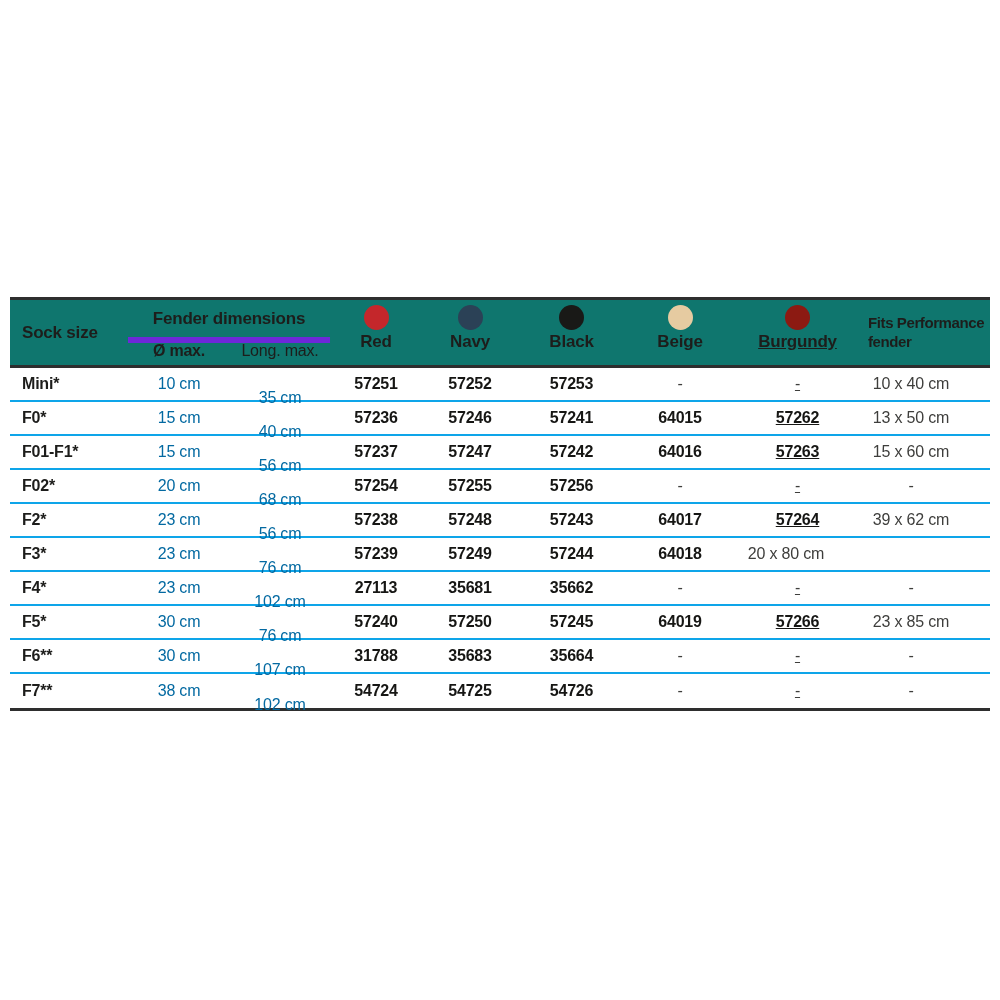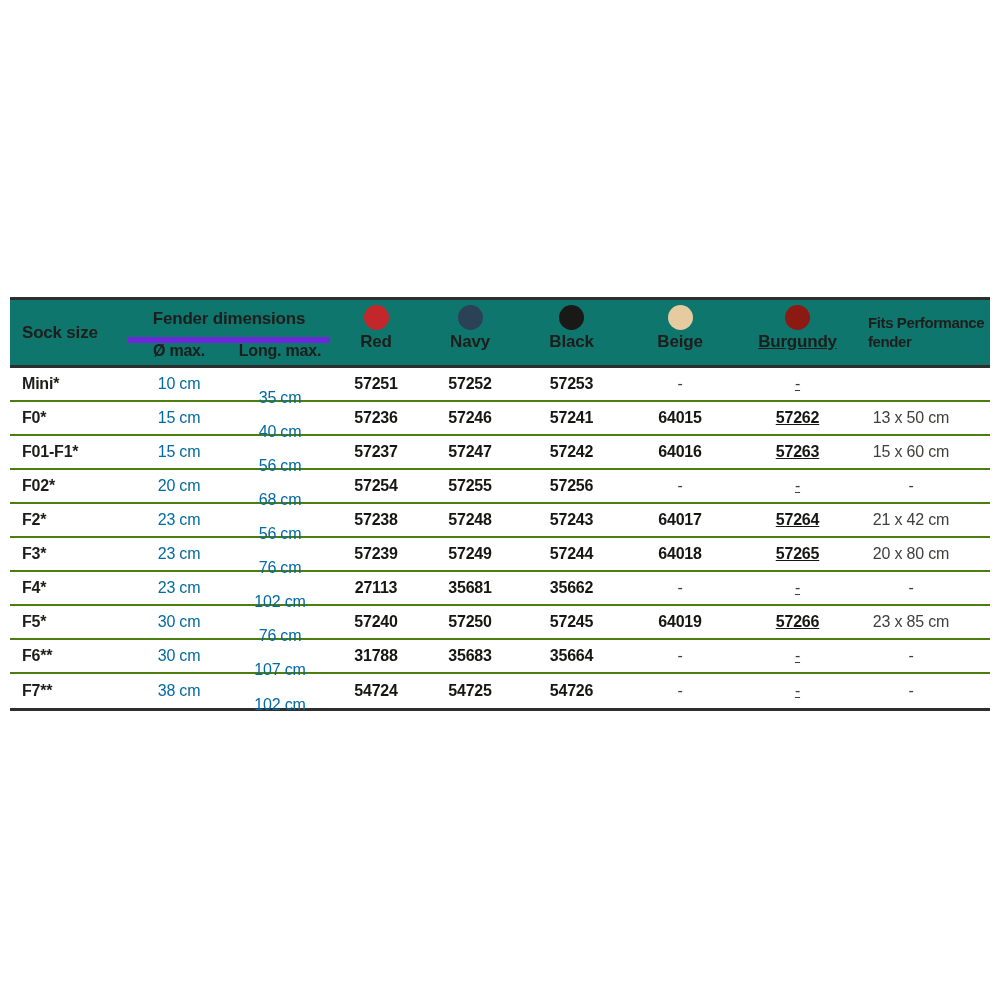--- a/index.html
+++ b/index.html
@@ -37,39 +37,39 @@
 
   .dimsgroup { width: 202px; display: flex; flex-direction: column; }
   .dims-top {
     height: 43px;
     display: flex; align-items: center; justify-content: center;
     font-weight: bold; font-size: 17px;
     border-bottom: 6px solid #6d28d9;
   }
   .dims-sub { display: flex; height: 15px; }
   .c2sub { width: 102px; display: flex; align-items: center; justify-content: center; font-weight: bold; font-size: 16px; }
-  .c3sub { width: 100px; display: flex; align-items: center; justify-content: center; font-weight: bold; font-size: 16px; }
+  .c3sub { width: 100px; display: flex; align-items: center; justify-content: center; font-weight: normal; font-size: 16px; }
 
   .colorcol {
     display: flex; flex-direction: column;
     align-items: center; justify-content: flex-start;
     padding-top: 5px; gap: 3px;
   }
   .dot { width: 25px; height: 25px; border-radius: 50%; display: block; }
   .clabel { font-weight: bold; font-size: 17px; line-height: 1; }
 
   .fitshead {
     flex-direction: column;
     align-items: flex-start; justify-content: center;
     padding-left: 8px;
     font-size: 15px; line-height: 1.25; letter-spacing: -0.4px;
   }
 
   
-  .row { display: flex; height: 34px; border-bottom: 2px solid #4d7c0f; }
+  .row { display: flex; height: 34px; border-bottom: 2px solid #0ea5e9; }
   #rows .row:last-child { border-bottom: none; }
   .cell { display: flex; align-items: center; justify-content: center; font-size: 16px; }
   .cell.size { justify-content: flex-start; padding-left: 12px; font-weight: bold; color: #1d1d1b; }
   .cell.dim  { color: #0369a1; }
   .cell.num  { font-weight: bold; color: #161614; }
   .cell.fits { color: #3e3e3c; padding-right: 28px; }
   .cell.dash { font-weight: normal; color: #3e3e3c; }
 </style>
 </head>
 <body>
@@ -123,20 +123,21 @@
   <div id="rows">
   <div class="row">
     <div class="cell c1 size">Mini*</div>
     <div class="cell c2 dim">10 cm</div>
     <div class="cell c3 dim">35 cm</div>
     <div class="cell c4 num">57251</div>
     <div class="cell c5 num">57252</div>
     <div class="cell c6 num">57253</div>
     <div class="cell c7 num dash">-</div>
     <div class="cell c8 num dash">-</div>
+    <div class="cell c9 fits">10 x 40 cm</div>
   </div>
 
   <div class="row">
     <div class="cell c1 size">F0*</div>
     <div class="cell c2 dim">15 cm</div>
     <div class="cell c3 dim">40 cm</div>
     <div class="cell c4 num">57236</div>
     <div class="cell c5 num">57246</div>
     <div class="cell c6 num">57241</div>
     <div class="cell c7 num">64015</div>
@@ -170,32 +171,31 @@
 
   <div class="row">
     <div class="cell c1 size">F2*</div>
     <div class="cell c2 dim">23 cm</div>
     <div class="cell c3 dim">56 cm</div>
     <div class="cell c4 num">57238</div>
     <div class="cell c5 num">57248</div>
     <div class="cell c6 num">57243</div>
     <div class="cell c7 num">64017</div>
     <div class="cell c8 num">57264</div>
-    <div class="cell c9 fits">21 x 42 cm</div>
+    <div class="cell c9 fits">39 x 62 cm</div>
   </div>
 
   <div class="row">
     <div class="cell c1 size">F3*</div>
     <div class="cell c2 dim">23 cm</div>
     <div class="cell c3 dim">76 cm</div>
     <div class="cell c4 num">57239</div>
     <div class="cell c5 num">57249</div>
     <div class="cell c6 num">57244</div>
     <div class="cell c7 num">64018</div>
-    <div class="cell c8 num">57265</div>
     <div class="cell c9 fits">20 x 80 cm</div>
   </div>
 
   <div class="row">
     <div class="cell c1 size">F4*</div>
     <div class="cell c2 dim">23 cm</div>
     <div class="cell c3 dim">102 cm</div>
     <div class="cell c4 num">27113</div>
     <div class="cell c5 num">35681</div>
     <div class="cell c6 num">35662</div>

